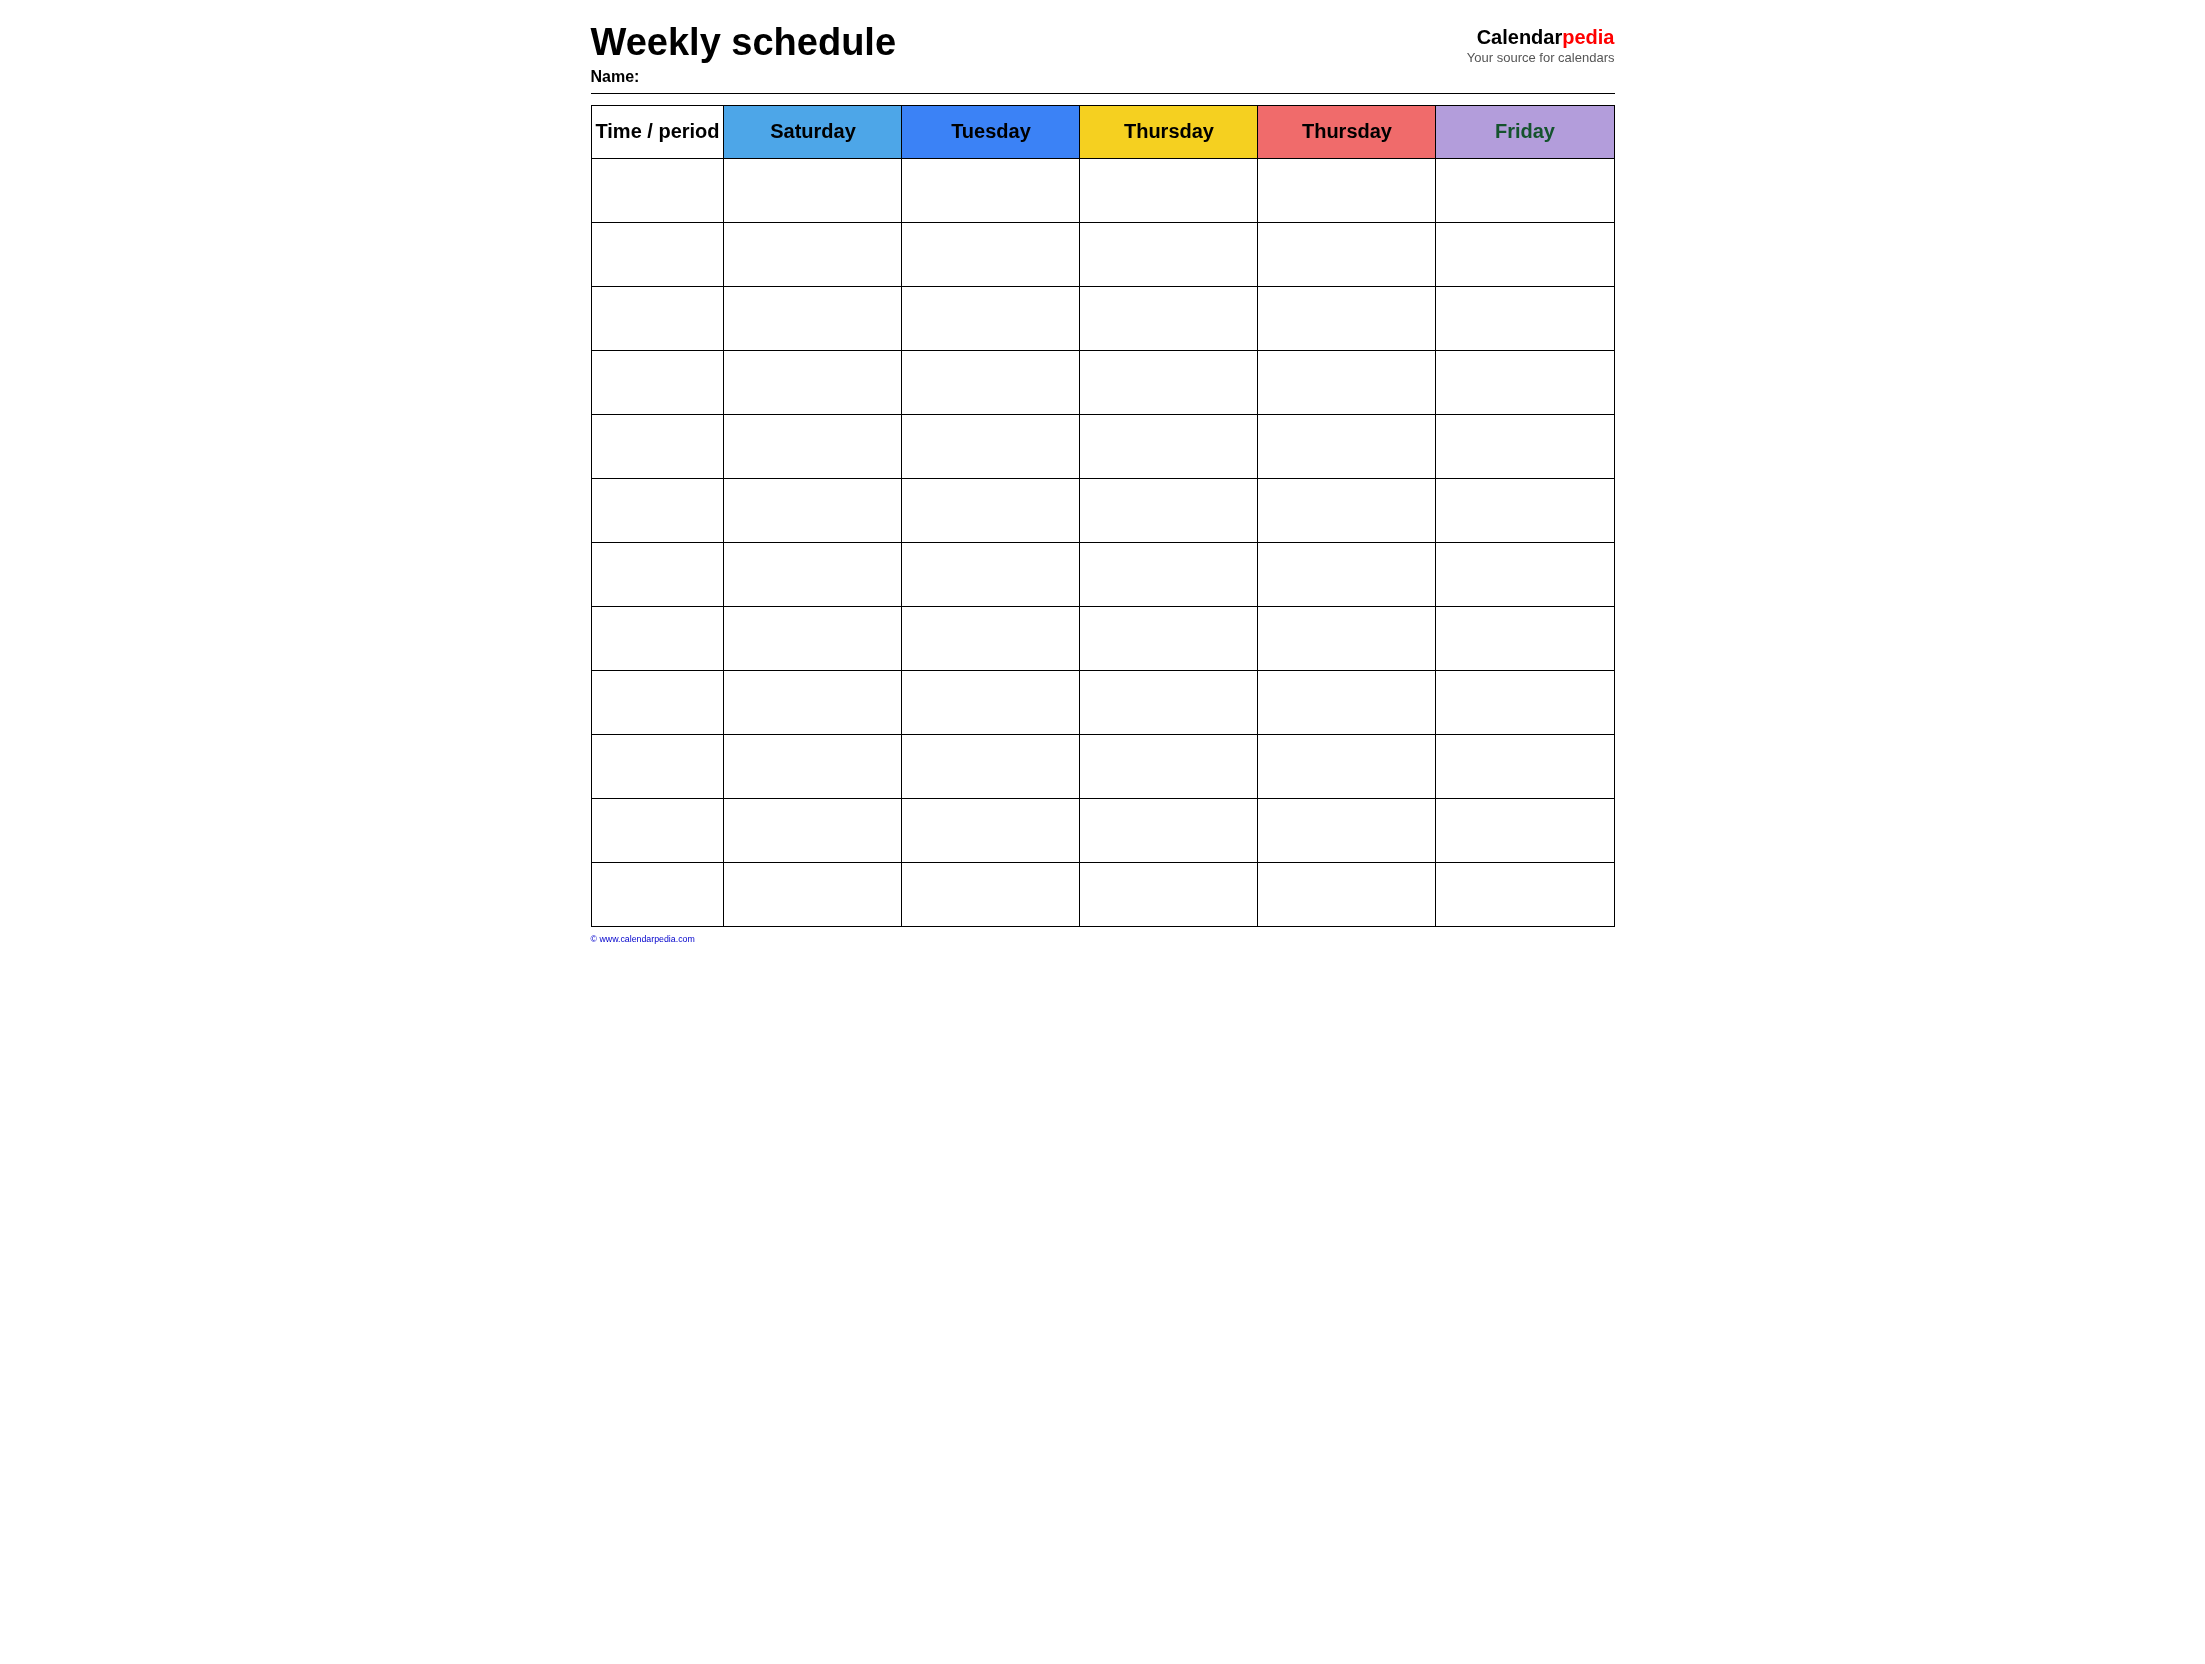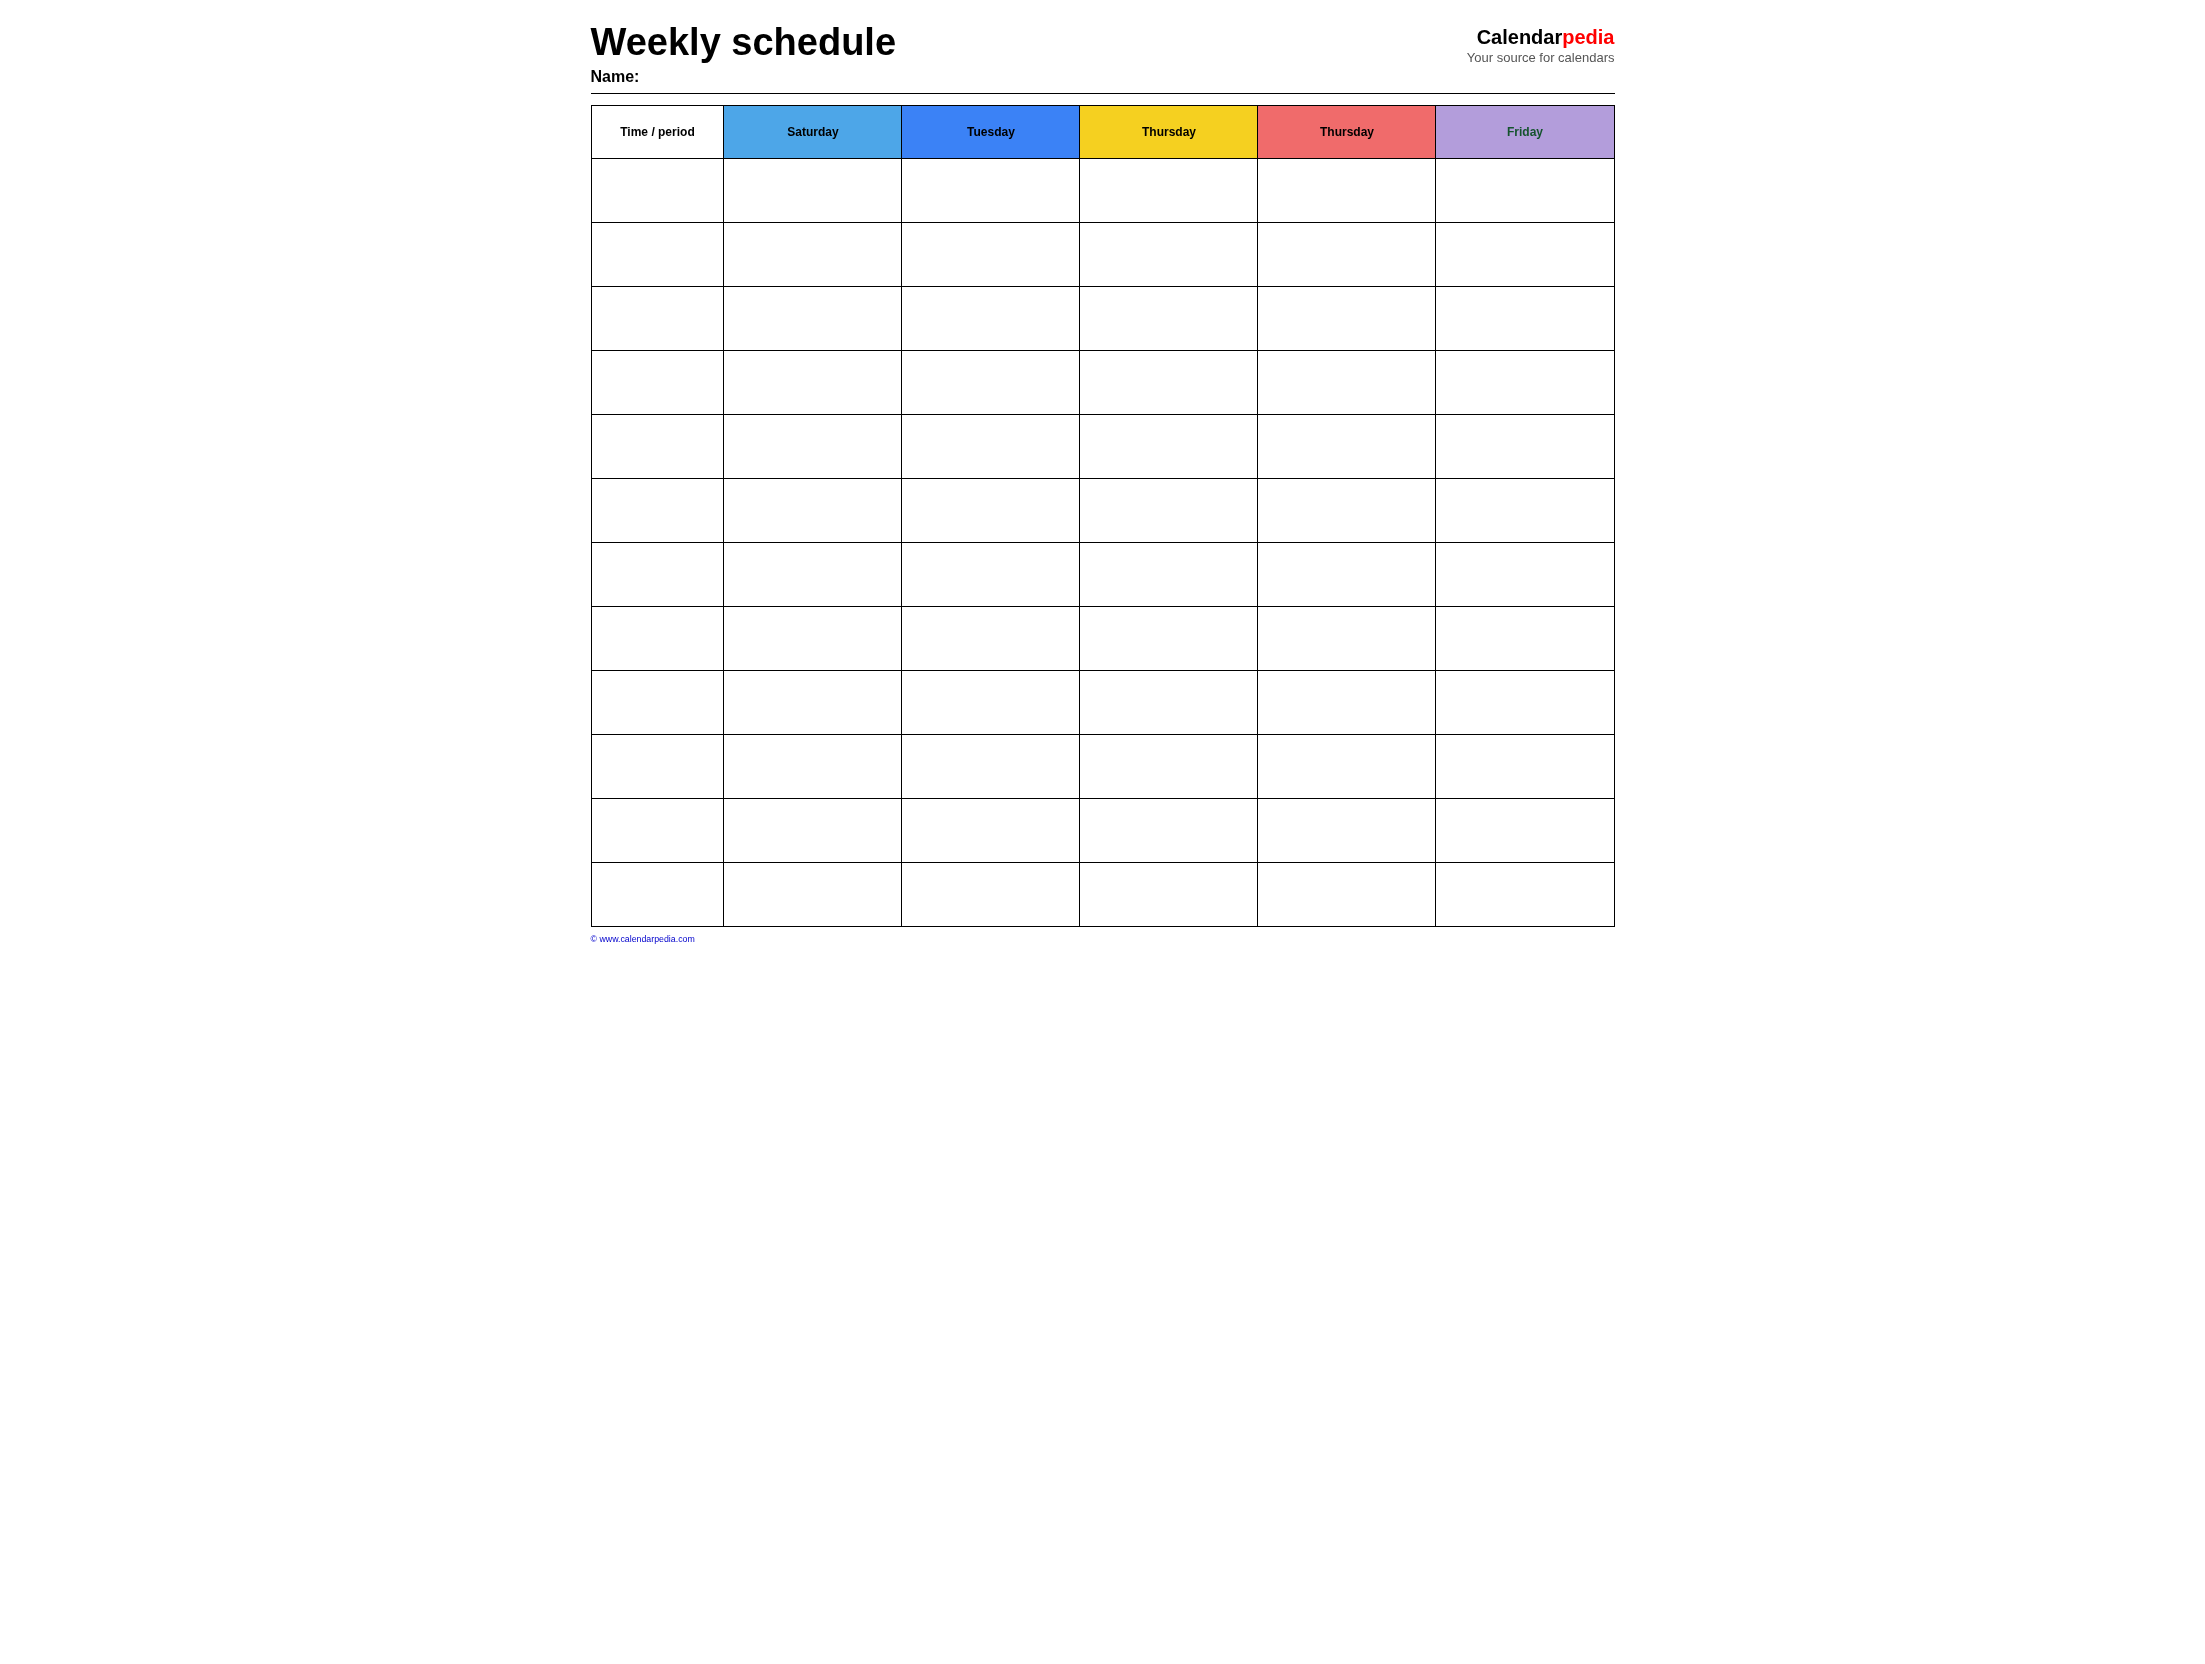--- a/index.html
+++ b/index.html
@@ -85,21 +85,21 @@
 
     .schedule-table th,
     .schedule-table td {
       border: 0.7px solid #000000;
       padding: 0;
       height: 64px;
     }
 
     .schedule-table th {
       height: 53px;
-      font-size: 12px;
+      font-size: 20px;
       font-weight: bold;
       text-align: center;
       vertical-align: middle;
       border: 1.1px solid #000000;
     }
 
     .col-time {
       width: 13%;
     }
 

